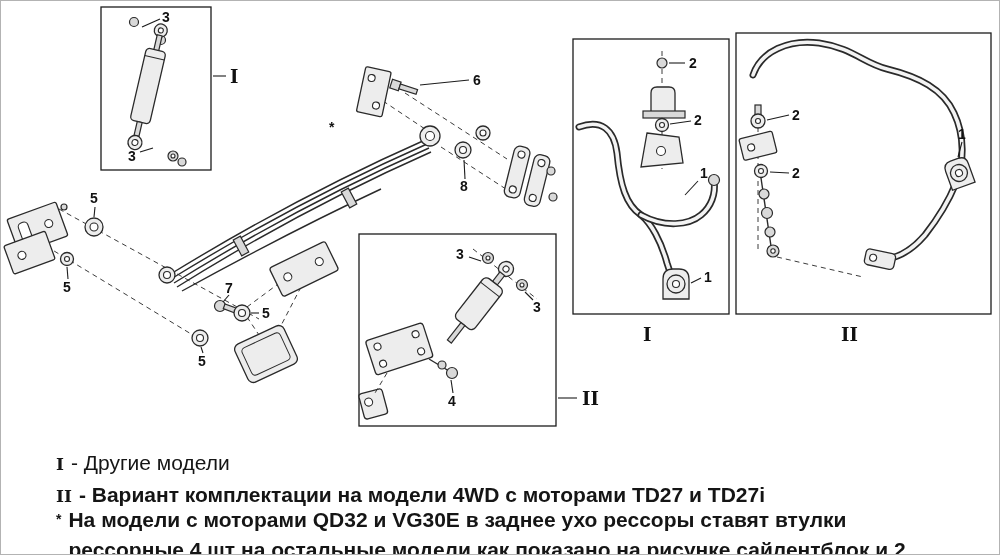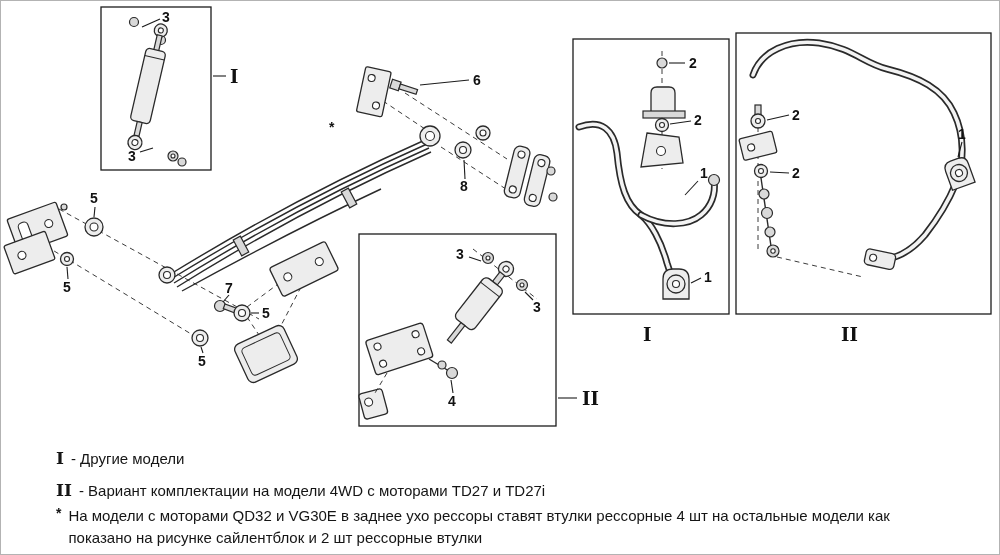--- a/index.html
+++ b/index.html
@@ -16,22 +16,22 @@
   .leader{fill:none;stroke:#1c1c1c;stroke-width:1.1}
   .bar-o{fill:none;stroke:#2a2a2a;stroke-width:7;stroke-linecap:round}
   .bar-i{fill:none;stroke:#f3f3f3;stroke-width:3.6;stroke-linecap:round}
   .callout{font-family:"Liberation Sans",sans-serif;font-weight:bold;font-size:14px;fill:#111}
   .roman{font-family:"DejaVu Serif",serif;font-weight:bold;font-size:18px;fill:#111}
   .legend{position:absolute;left:0;top:440px;width:1000px;height:115px;color:#151515}
   .legend-line{position:absolute;left:55px;display:flex;align-items:baseline;gap:7px}
   .l1{top:7px}.l2{top:39px}.l3{top:64px}
   .lm{display:inline-block;font-family:"DejaVu Serif",serif;font-weight:bold;font-size:17px;line-height:1}
   .star{font-family:"Liberation Sans",sans-serif;font-size:14px;transform:translateY(-3px)}
-  .lt{font-size:15px;line-height:1.45}
-  .bold{font-weight:normal}
+  .lt{font-size:21px;line-height:1.45}
+  .bold{font-weight:bold}
   .l3 .lt{width:865px;display:block}
 </style>
 </head>
 <body>
 
 <div class="page">
 
 <svg class="diagram" width="1000" height="440" viewBox="0 0 1000 440">
 
   <g>

